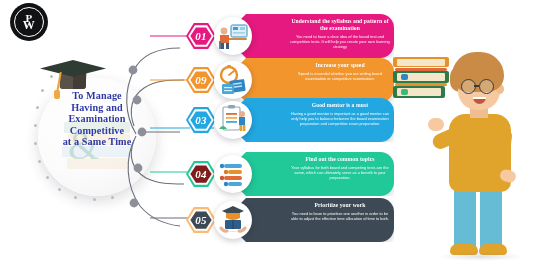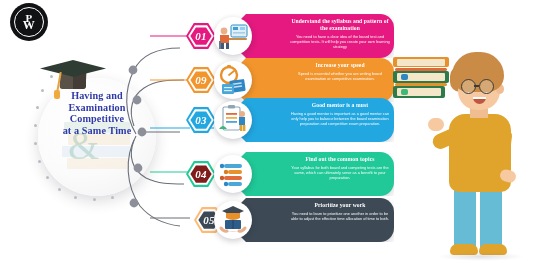--- a/index.html
+++ b/index.html
@@ -149,20 +149,21 @@
   <div class="hub">
     <div class="hub-circle"></div>
     <div class="hub-books">
       <div class="bk bk1"></div>
         <div class="bk bk2"></div>
       <div class="bk bk3"></div>
         <div class="bk bk4"></div>
     </div>
     <div class="hub-amp">&amp;</div>
     <div class="hub-title">
+      <div>To Manage</div>
       <div>Having and</div>
       <div>Examination</div>
       <div>Competitive</div>
       <div>at a Same Time</div>
     </div>
   </div>
 
   <div class="cap">
     <div class="cap-base"></div>
       <div class="cap-base2"></div>
@@ -322,21 +323,21 @@
         <rect x="14" y="27" width="14" height="4" rx="2" fill="#4aa7d8"></rect>
         <circle cx="8" cy="11" r="2.2" fill="#2f86c4"></circle>
         <circle cx="12" cy="17" r="2.2" fill="#d87d22"></circle>
         <circle cx="8" cy="23" r="2.2" fill="#c95a2c"></circle>
         <circle cx="12" cy="29" r="2.2" fill="#2f86c4"></circle>
       </svg>
     </div>
   </div>
 
   <div class="row" style="left:186px;top:198px;width:240px">
-    <div class="badge" style="left:8px;background:#fdba74">
+    <div class="badge" style="left:0;background:#fdba74">
       <div class="badge-in" style="background:#fff">
         <div class="badge-in" style="background:#3d4a56">
             <i>05</i>
           </div>
       </div>
     </div>
     <div class="panel" style="background:#3d4a56">
       <div class="panel-txt">
         <div class="panel-h">Prioritize your work</div>
         <div class="panel-b">You need to learn to prioritize one another in order to be able to adjust the effective time allocation of time to both.</div>

